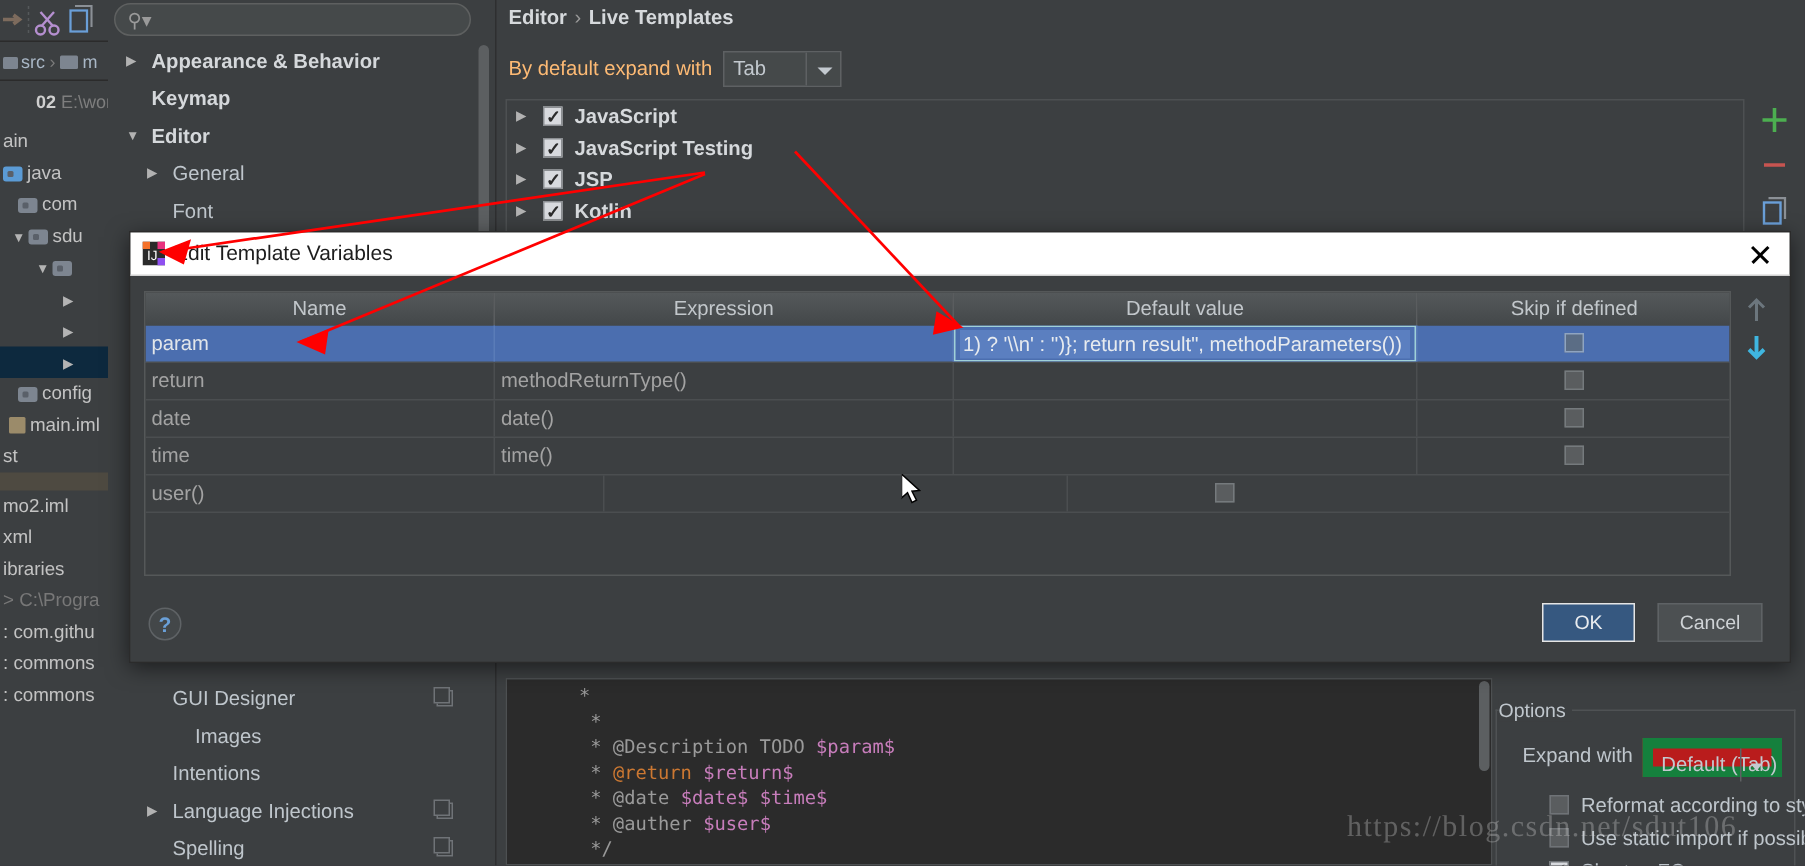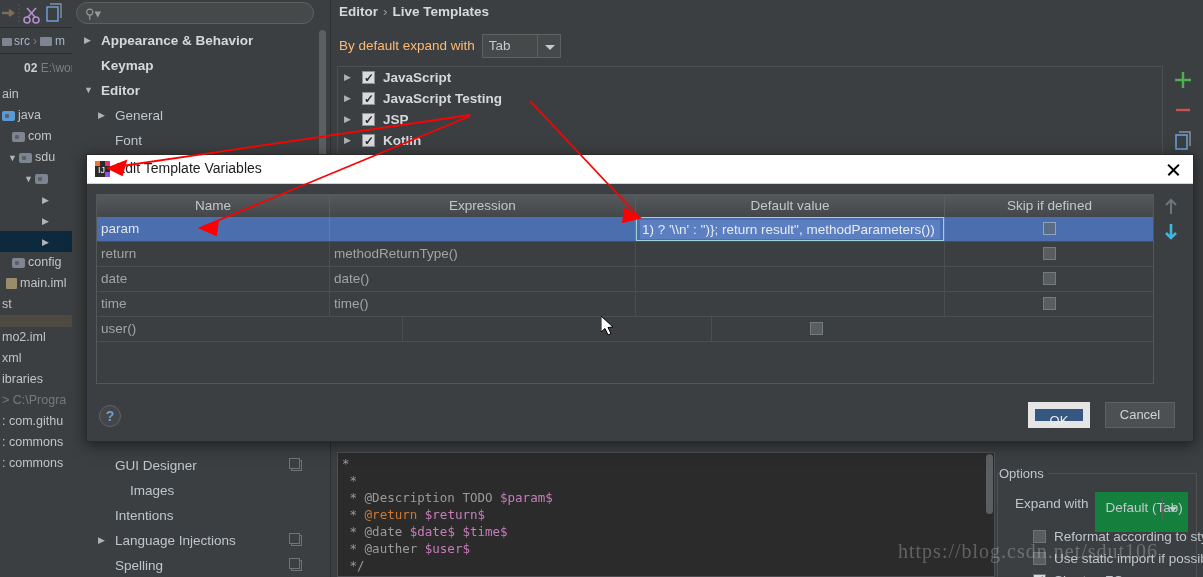--- a/index.html
+++ b/index.html
@@ -129,40 +129,40 @@
   }
   .tmplrow .nm { position:absolute; left:45px; top:0; }
 
   
   #tmpl-toolbar { position:absolute; right:6px; top:66px; width:28px; }
   #tmpl-toolbar .ticon { height:30px; position:relative; }
 
   
   #code-area {
     position:absolute; left:6px; top:452px; right:208px; bottom:0;
-    background:#2b2b2b; border:1px solid #4d5052; overflow:hidden;
+    background:#2b2b2b; border:1px solid #4d5052; overflow:hidden;padding-left:44px;
   }
   #code-area pre {
     font-family:"DejaVu Sans Mono", monospace; font-size:12.5px; line-height:17px;
     color:#808080; padding:2px 0 0 4px; white-space:pre;
   }
   .kw-orange { color:#cc7832; }
   .kw-var { color:#c77dbb; }
   .kw-grey { color:#9a9a9a; }
   #code-scroll { position:absolute; right:1px; top:1px; width:7px; height:60px; background:#5c5f61; border-radius:4px; }
 
   
   #options-box {
     position:absolute; right:6px; bottom:0; width:200px; top:452px;
   }
   #options-legend { position:absolute; left:2px; top:14px; font-size:13px; color:#bfc6cc; background:#3c3f41; padding-right:4px; z-index:2; }
   #options-frame { position:absolute; left:0; top:21px; right:0; bottom:-20px; border:1px solid #4f5254; border-bottom:none; }
   #opt-expand { position:absolute; left:18px; top:40px; height:24px; }
   #opt-expand .lbl { float:left; line-height:24px; font-size:13.5px; color:#bfc6cc; }
-  #opt-combo { float:left; margin-left:6px; width:93px; height:40px; border:5px solid #15803d; background:#15803d; position:relative; }
+  #opt-combo { float:left; margin-left:6px; width:93px; height:26px; border:7px solid #15803d; background:#b91c1c; position:relative; }
   #opt-combo .val { position:absolute; left:6px; top:3px; font-size:13.5px; color:#c3c9cf; white-space:nowrap; }
   #opt-combo .btn { position:absolute; right:0; top:0; width:21px; height:22px; border-left:1px solid #5e6163; }
   #opt-combo .btn::after { content:""; position:absolute; left:6px; top:10px; border-left:4px solid transparent; border-right:4px solid transparent; border-top:5px solid #c3c9cf; }
   .optcheck { position:absolute; left:36px; height:21px; line-height:21px; font-size:13.5px; color:#bfc6cc; white-space:nowrap; }
   .optcheck .box { position:absolute; left:0; top:4px; width:13px; height:13px; background:#5a5d5f; border:1px solid #6f7377; }
   .optcheck .box.on { background:#d8dade; }
   .optcheck .box.on::after { content:"✓"; position:absolute; left:1px; top:-5px; font-size:12px; color:#2b2b2b; }
   .optcheck .t { position:absolute; left:21px; top:0; }
 
   
@@ -246,21 +246,21 @@
   #tbl-arrows { position:absolute; left:1073px; top:12px; width:26px; height:60px; }
   #tbl-arrows .ar { position:absolute; left:0; width:22px; height:22px; }
 
   #etv-help {
     position:absolute; left:12px; bottom:14px; width:22px; height:22px;
     border-radius:50%; border:1px solid #5f6366; background:#434749;
     color:#6aa0d8; font-size:14px; font-weight:bold; text-align:center; line-height:20px;
   }
   #btn-ok {
     position:absolute; right:103px; bottom:13px; width:62px; height:26px;
-    background:#365880; border:7px solid #e5e5e5; color:#e9ecef;
+    background:#365880; border:1px solid #e5e5e5; color:#e9ecef;
     font-size:13px; line-height:24px; text-align:center;
   }
   #btn-cancel {
     position:absolute; right:18px; bottom:13px; width:70px; height:26px;
     background:#4c5052; border:1px solid #5e6265; color:#cfd3d6;
     font-size:13px; line-height:24px; text-align:center;
   }
 
   
   #mouse-cursor { position:absolute; left:601px; top:316px; width:14px; height:20px; }

